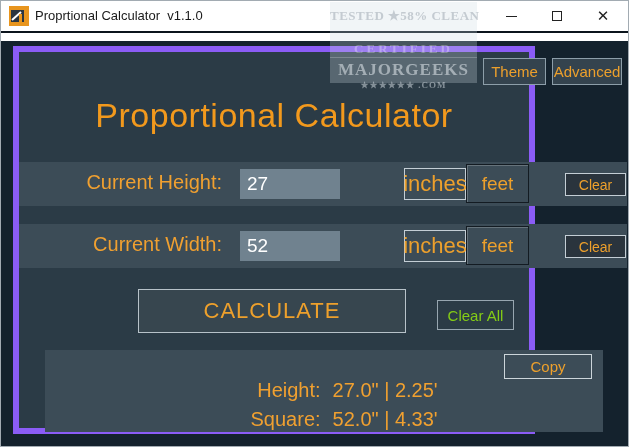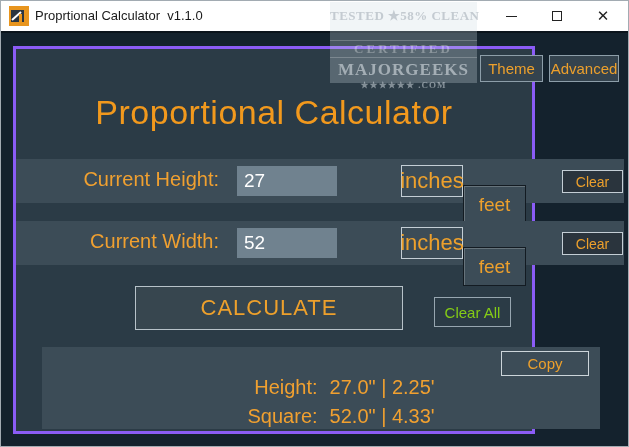--- a/index.html
+++ b/index.html
@@ -6,21 +6,21 @@
   html,body { background:#555; }
   body { font-family:"Liberation Sans", sans-serif; }
 
   .window {
     position:relative; width:629px; height:447px;
     border:1px solid #a2abb2; background:#14222d; overflow:hidden;
   }
 
   
   .titlebar {
-    position:absolute; left:0; top:0; width:100%; height:30px;
+    position:absolute; left:0; top:0; width:100%; height:40px;
     background:#ffffff; color:#111;
   }
   .app-icon { position:absolute; left:8px; top:5px; width:20px; height:20px; }
   .title-text {
     position:absolute; left:34px; top:7px; font-size:13px; color:#1a1a1a;
     white-space:pre;
   }
   .win-btn {
     position:absolute; top:0; width:32px; height:30px;
     display:flex; align-items:center; justify-content:center; cursor:pointer;
@@ -28,21 +28,21 @@
   .btn-min { right:101px; }
   .btn-max { right:55px; }
   .btn-close { right:9px; font-size:15px; color:#222; }
   .glyph-min { width:11px; height:1px; background:#222; }
   .glyph-max { width:10px; height:10px; border:1px solid #222; }
   .titlebar-sep { position:absolute; left:0; top:30px; width:100%; height:2px; background:#0b141c; }
 
   
   .panel {
     position:absolute; left:12px; top:45px; width:522px; height:388px;
-    background:#2b3b46; border:3px solid #8b5cf6;
+    background:#2b3b46; border:6px solid #8b5cf6;
   }
   .top-btn {
     position:absolute; height:27px; background:#34434e;
     border:1px solid #8d9ea9; color:#eda02c; font-size:15px;
     display:flex; align-items:center; justify-content:center; cursor:pointer;
   }
   .theme-btn { left:464px; top:6px; width:63px; }
   .advanced-btn { left:533px; top:6px; width:70px; }
 
   .main-title {
@@ -68,21 +68,20 @@
     display:flex; align-items:center; justify-content:center;
   }
   .inches-btn {
     left:385px; top:6px; width:62px; height:32px;
     border:1px solid #c4ced5; font-size:22px;
   }
   .feet-btn {
     left:447px; top:2px; width:63px; height:39px;
     border:1px solid #131b22; font-size:19px; background:#3c4c57;
     box-shadow: inset 1px 1px 0 rgba(255,255,255,0.22);
-    margin-top: 24px;
   }
   .clear-btn {
     position:absolute; left:546px; top:11px; width:61px; height:23px;
     background:#2a343d; border:1px solid #c4ced5; color:#eda02c; font-size:14px;
     display:flex; align-items:center; justify-content:center; cursor:pointer;
   }
 
   
   .calc-btn {
     position:absolute; left:119px; top:237px; width:268px; height:44px;

